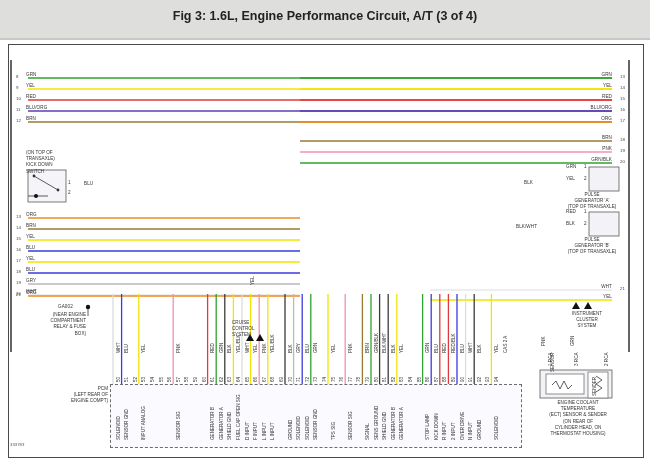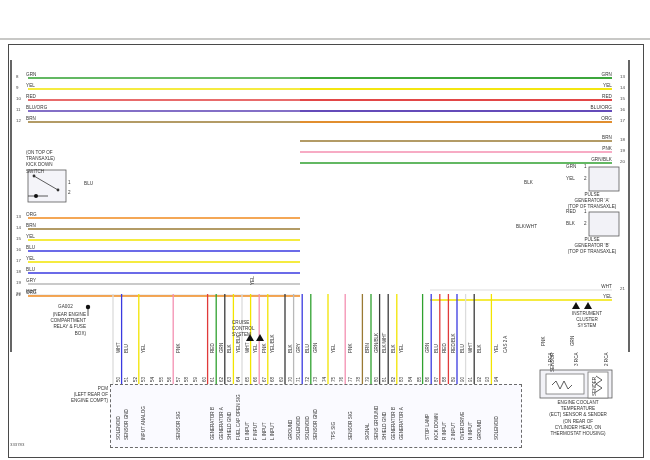--- a/index.html
+++ b/index.html
@@ -15,20 +15,23 @@
   .blk{position:absolute;font-size:4.6px;color:#333;line-height:6.2px;white-space:nowrap;}
   .dash{position:absolute;border:1px dashed #6b6b6b;background:#fafaff;}
   .corner{position:absolute;font-size:4.3px;color:#555;}
   svg{position:absolute;left:0;top:0;overflow:visible;}
 </style>
 </head>
 <body>
 
 <div id="page">
 
+  <div class="hdr">
+    <div class="hdr-t">Fig 3: 1.6L, Engine Performance Circuit, A/T (3 of 4)</div>
+  </div>
   <div class="hdr-sep"></div>
 
   <div class="canvas"></div>
 
   <svg width="650" height="460">
     <g id="gen-wires">
         <line x1="28" y1="78" x2="612" y2="78" stroke="#2fa12f" stroke-width="1.3"></line>
         <line x1="28" y1="89" x2="612" y2="89" stroke="#f2e400" stroke-width="1.3"></line>
         <line x1="28" y1="100" x2="612" y2="100" stroke="#e03a3a" stroke-width="1.3"></line>
         <line x1="28" y1="111" x2="612" y2="111" stroke="#5a3fb5" stroke-width="1.3"></line>

